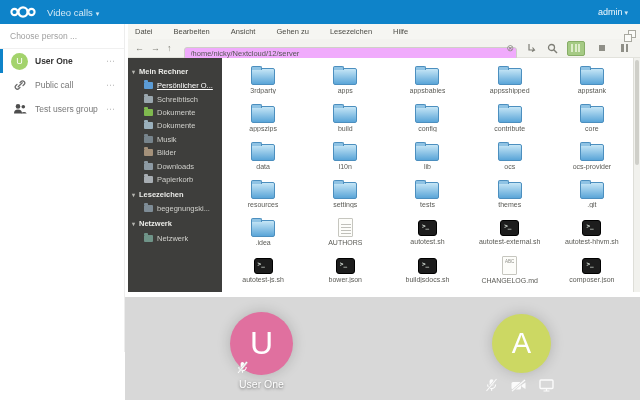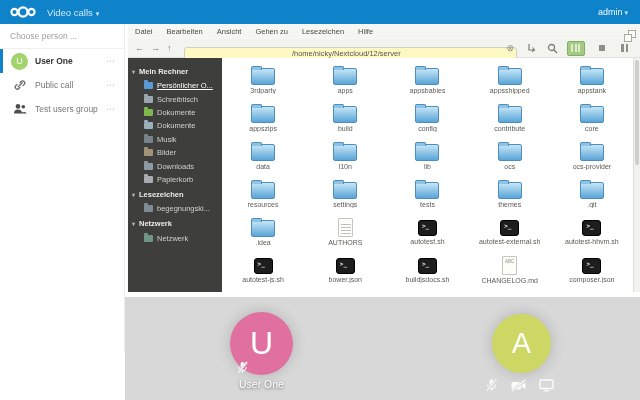--- a/index.html
+++ b/index.html
@@ -24,26 +24,26 @@
   .conv .cicon { width:17px; height:17px; display:flex; align-items:center; justify-content:center; flex:0 0 auto; }
   .conv .clabel { margin-left:7px; font-size:8.5px; color:#777; white-space:nowrap; overflow:hidden; }
   .conv.sel .clabel { color:#333; font-weight:bold; }
   .conv .more { margin-left:auto; margin-right:8px; color:#b0b0b0; font-size:9px; letter-spacing:1px; }
 
   
   .main { position:absolute; left:125px; top:24px; width:515px; height:376px; background:#fff; }
 
   
   .share { position:absolute; left:0; top:0; width:515px; height:273px; background:#fff; }
-  .menubar { position:absolute; left:3px; top:0; width:512px; height:15px; background:#f6f6f2; display:flex; align-items:center; padding-left:7px; gap:14px; }
+  .menubar { position:absolute; left:3px; top:0; width:512px; height:15px; background:#f6f6f2; display:flex; align-items:center; padding-left:7px; gap:21px; }
   .menu-item { font-size:7.5px; color:#4c4c46; white-space:nowrap; }
   .fmtoolbar { position:absolute; left:3px; top:15px; width:512px; height:19px; background:#f3f3ef; border-bottom:1px solid #e2e2dc; display:flex; align-items:center; padding:0 12px 0 7px; }
   .navarrow { font-size:9px; color:#84847c; margin-right:7px; font-weight:bold; }
   .pathwrap { position:relative; margin-left:5px; width:345px; height:13px; }
-  .pathinput { width:100%; height:13px; border:1px solid #cfcfc8; border-radius:3px; background:#fef9c3; font-size:7.5px; color:#555; padding:0 14px 0 6px; outline:none; font-family:"Liberation Sans",sans-serif;text-align:center; }
+  .pathinput { width:100%; height:13px; border:1px solid #cfcfc8; border-radius:3px; background:#f0abfc; font-size:7.5px; color:#555; padding:0 14px 0 6px; outline:none; font-family:"Liberation Sans",sans-serif; }
   .clearicon { position:absolute; right:3px; top:1px; font-size:9px; color:#8b8b84; line-height:11px; }
   .tbicon { margin-left:10px; display:flex; align-items:center; }
   .viewbtn { margin-left:9px; width:18px; height:15px; border-radius:2px; display:flex; align-items:center; justify-content:center; gap:1.5px; }
   .viewbtn.active { background:#a5ca84; border:1px solid #86ad66; }
   .viewbtn.active i { display:block; width:2px; height:8px; background:#ddecca; }
   .sq { width:6px; height:6px; background:#8f8f87; }
   .bars i { display:block; width:2.5px; height:8px; background:#8f8f87; }
   .bars { display:flex; gap:2px; margin-left:10px; }
   .restore { position:absolute; right:4px; top:6px; width:12px; height:12px; }
   .restore b { position:absolute; width:8px; height:8px; border:1px solid #a9a9a0; background:#fbfbf8; }

